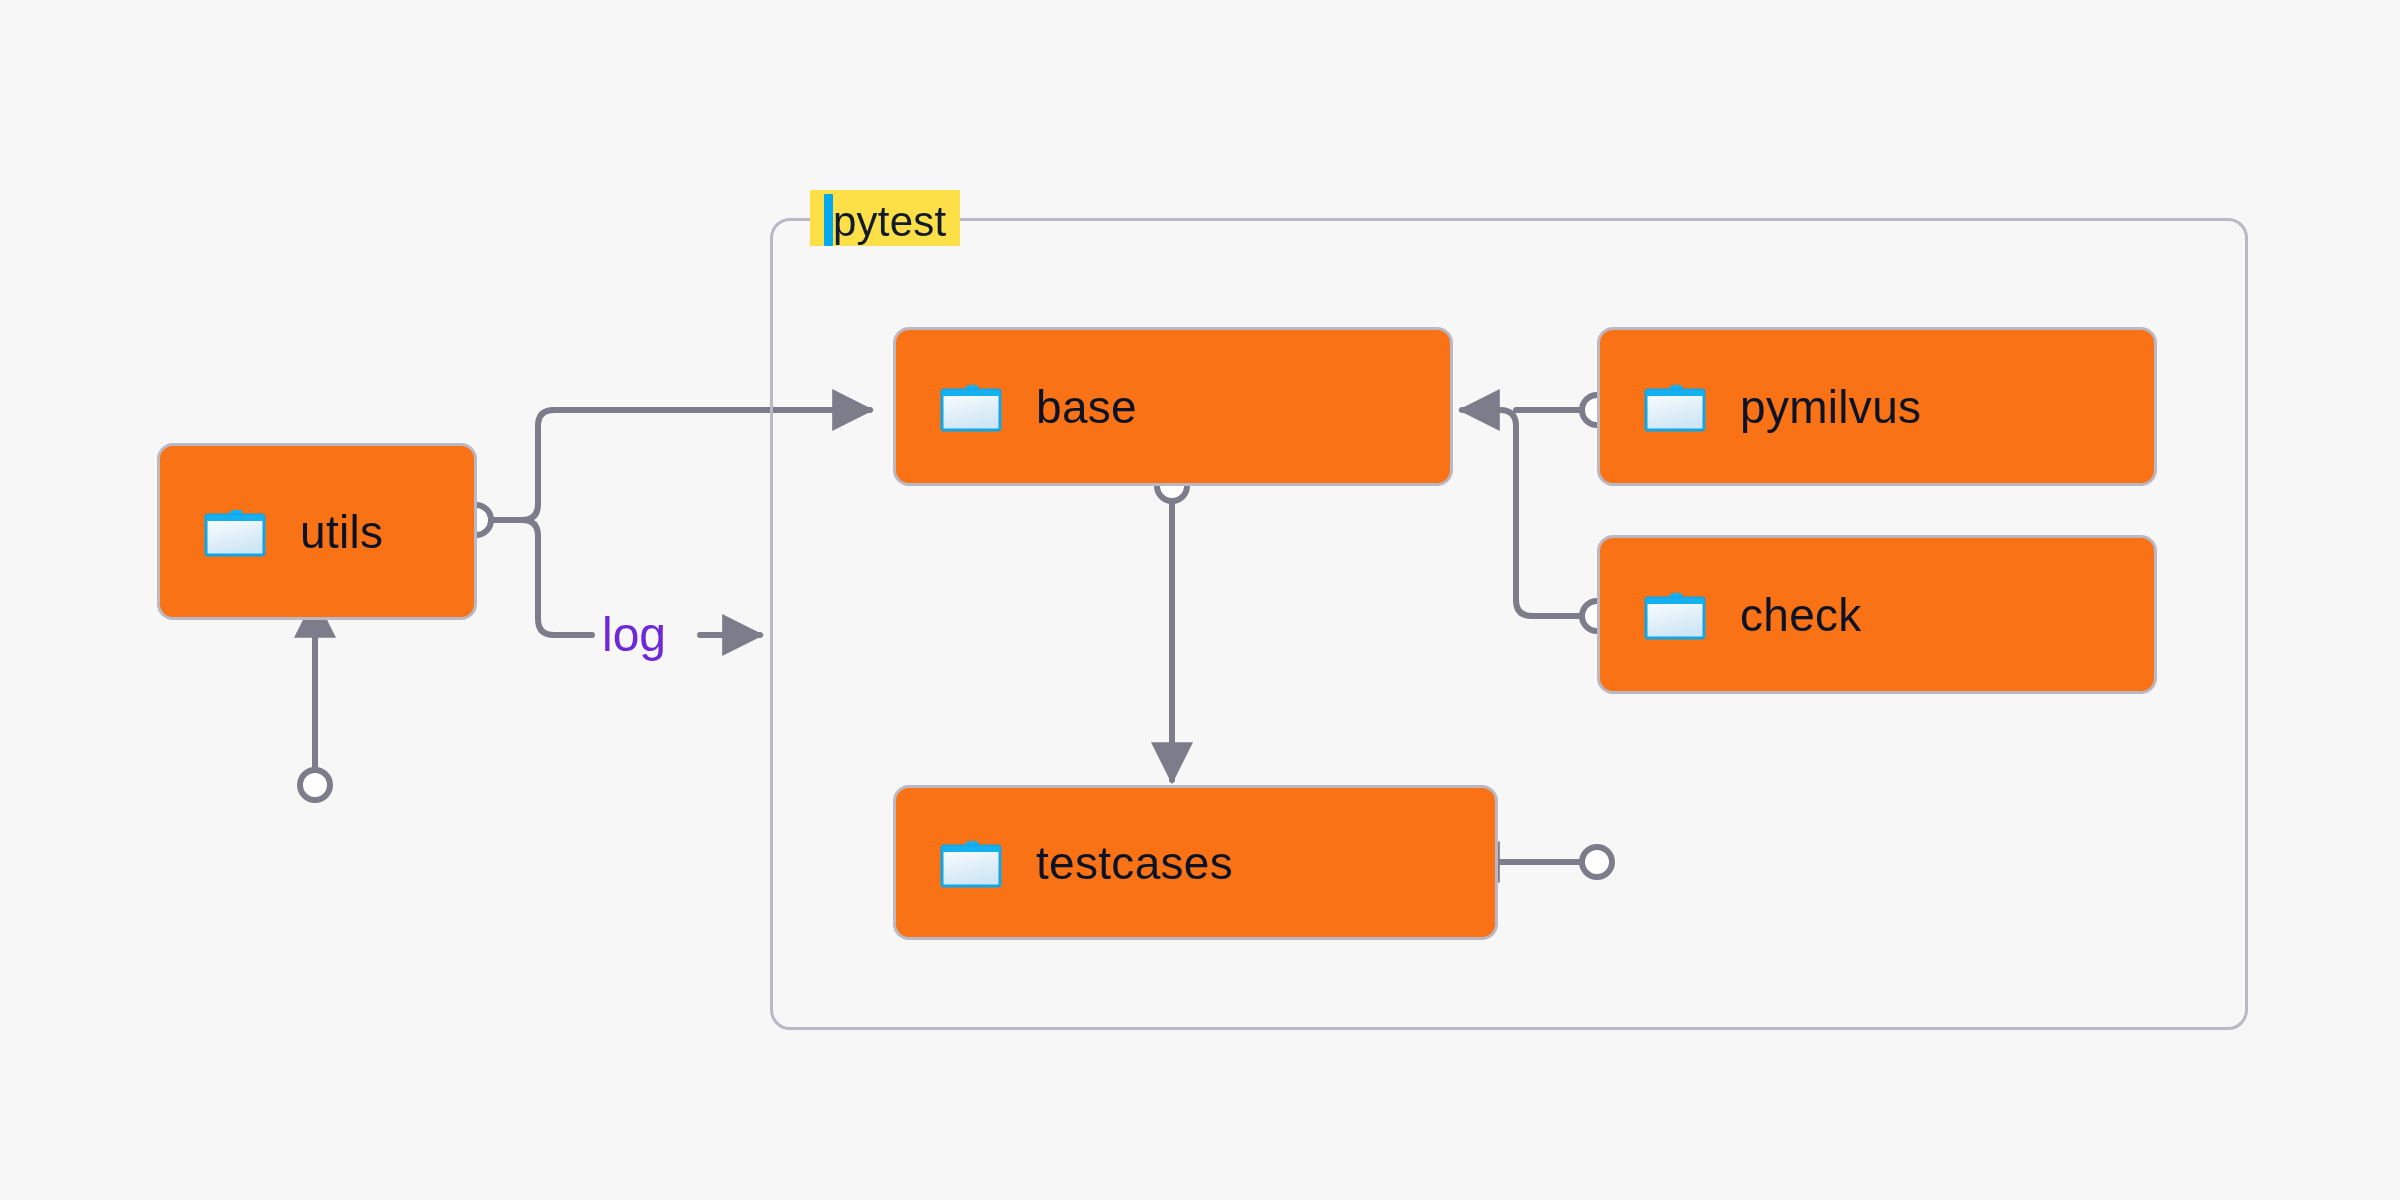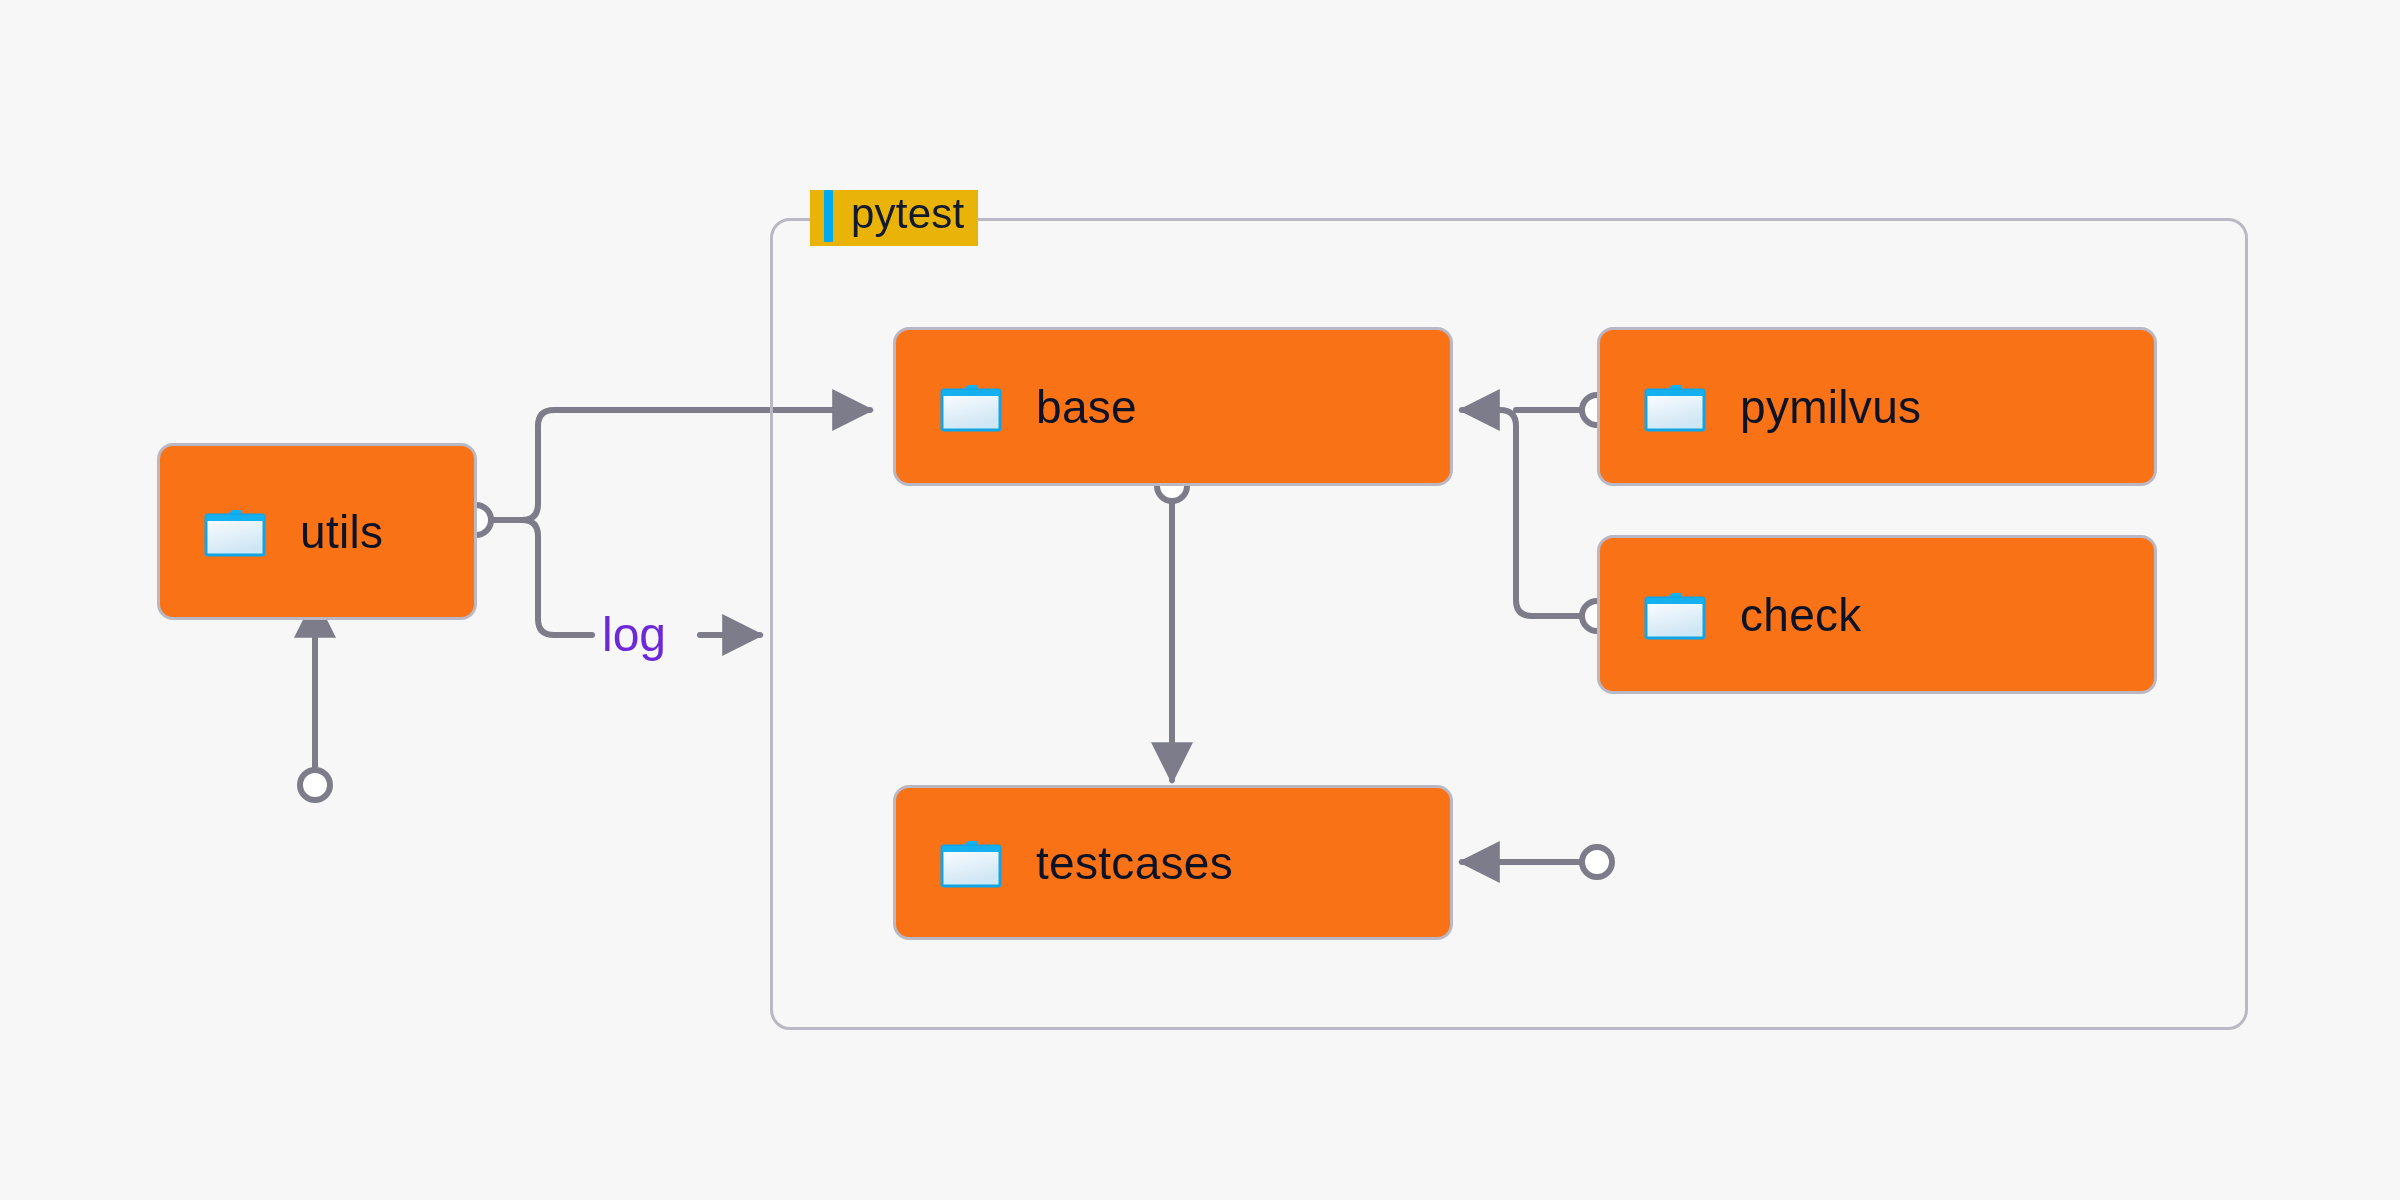--- a/index.html
+++ b/index.html
@@ -29,23 +29,22 @@
   .group-box {
     position: absolute;
     border: 3px solid #b9b8c4;
     border-radius: 20px;
     background: transparent;
     box-sizing: border-box;
   }
   .group-label {
     position: absolute;
     display: flex;
-    align-items: flex-start;
-    gap: 18px;
-    background: #eab308;
+    align-items: flex-end;
+    background: #fde047;
     padding: 0 14px;
     height: 56px;
   }
   .group-label .accent-bar {
     width: 9px;
     height: 52px;
     background: #00a9f0;
     border-radius: 1px;
   }
   .group-label .group-title {
@@ -152,21 +151,21 @@
 
   <div class="node" style="left:893px; top:327px; width:560px; height:159px;">
     <svg class="folder-icon" viewBox="0 0 62 52">
       <path d="M2 10 h20 l6 -6 h10 v8 h-36 z" fill="#14b0ef"></path>
       <rect x="2" y="9" width="58" height="40" rx="2" fill="url(#folderFace)" stroke="#0fa6e9" stroke-width="3"></rect>
       <path d="M2 9 h58 v6 h-58 z" fill="#14b0ef"></path>
     </svg>
     <span class="node-label">base</span>
   </div>
 
-  <div class="node" style="left:893px; top:785px; width:560px; height:155px;">
+  <div class="node" style="left:893px; top:785px; width:605px; height:155px;">
     <svg class="folder-icon" viewBox="0 0 62 52">
       <path d="M2 10 h20 l6 -6 h10 v8 h-36 z" fill="#14b0ef"></path>
       <rect x="2" y="9" width="58" height="40" rx="2" fill="url(#folderFace)" stroke="#0fa6e9" stroke-width="3"></rect>
       <path d="M2 9 h58 v6 h-58 z" fill="#14b0ef"></path>
     </svg>
     <span class="node-label">testcases</span>
   </div>
 
   <div class="node" style="left:1597px; top:327px; width:560px; height:159px;">
     <svg class="folder-icon" viewBox="0 0 62 52">

